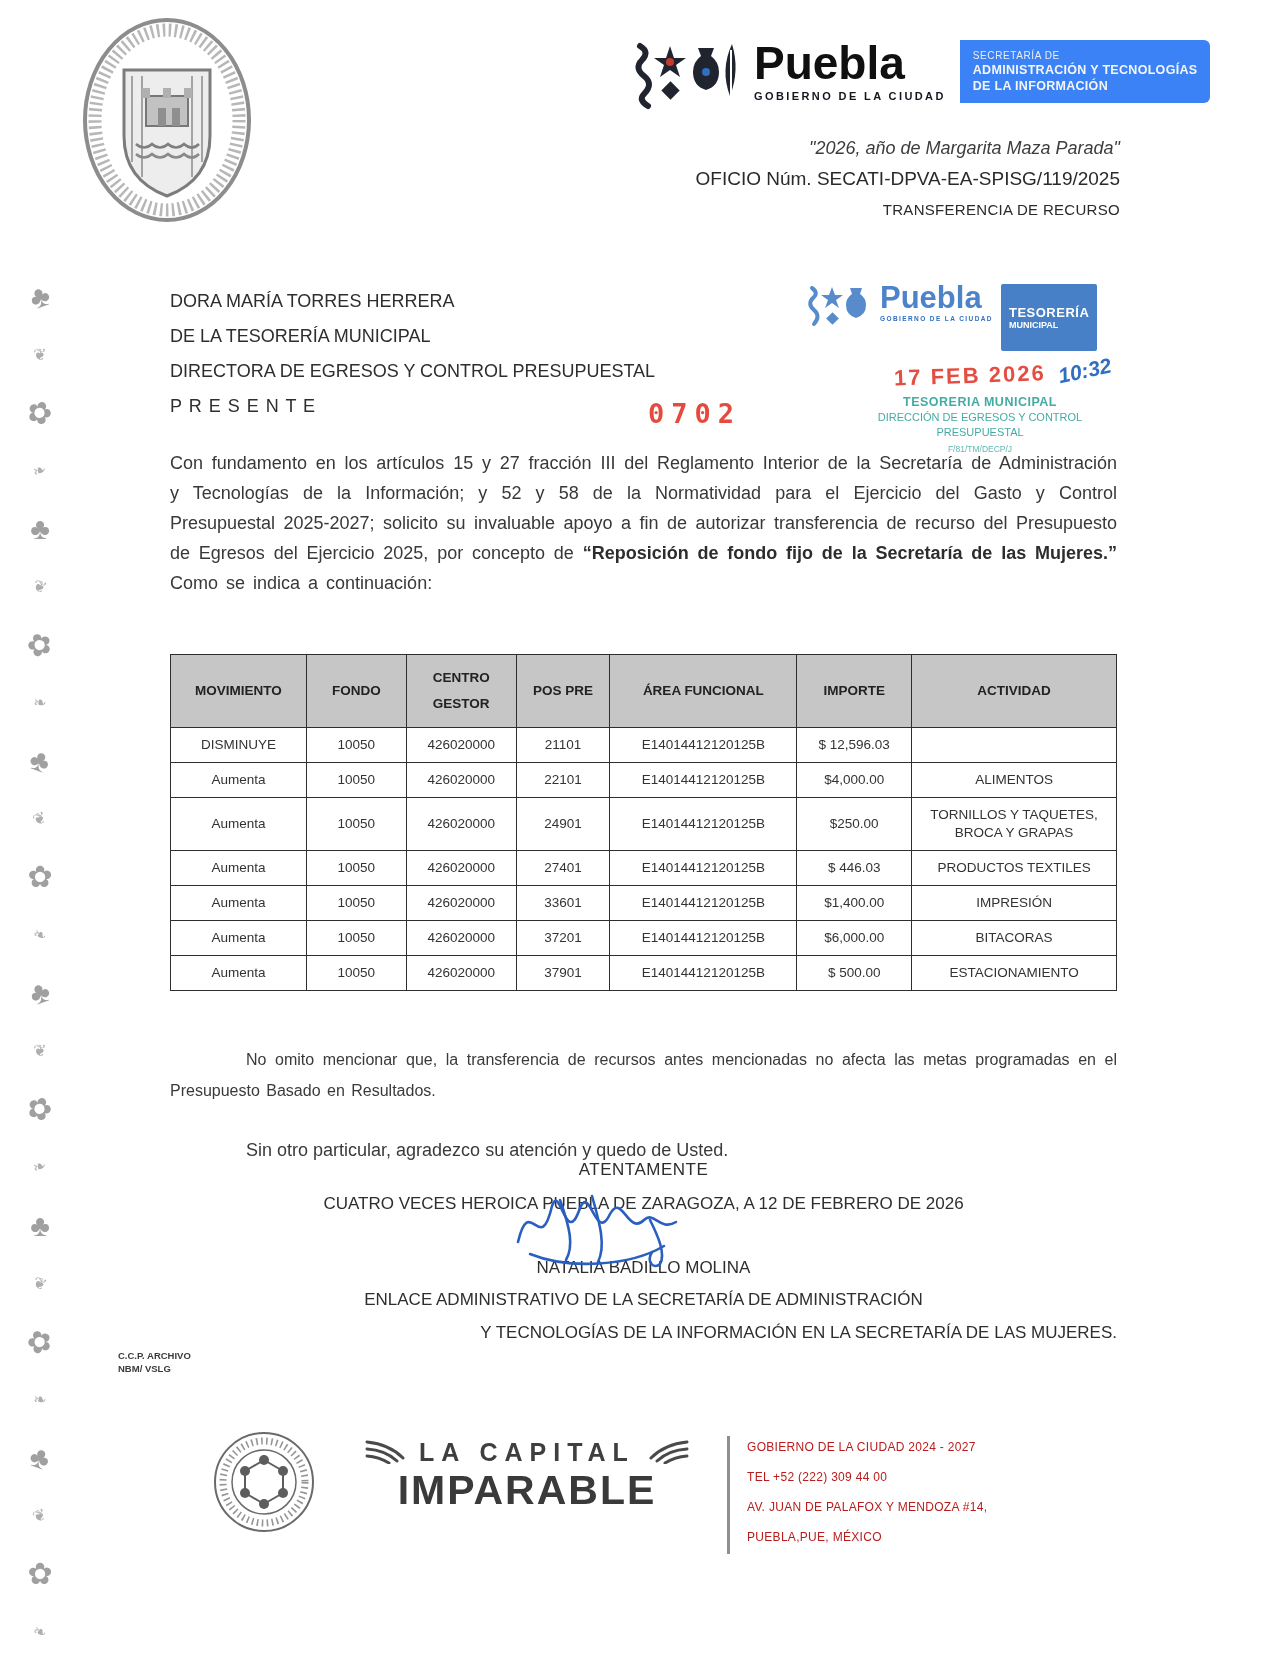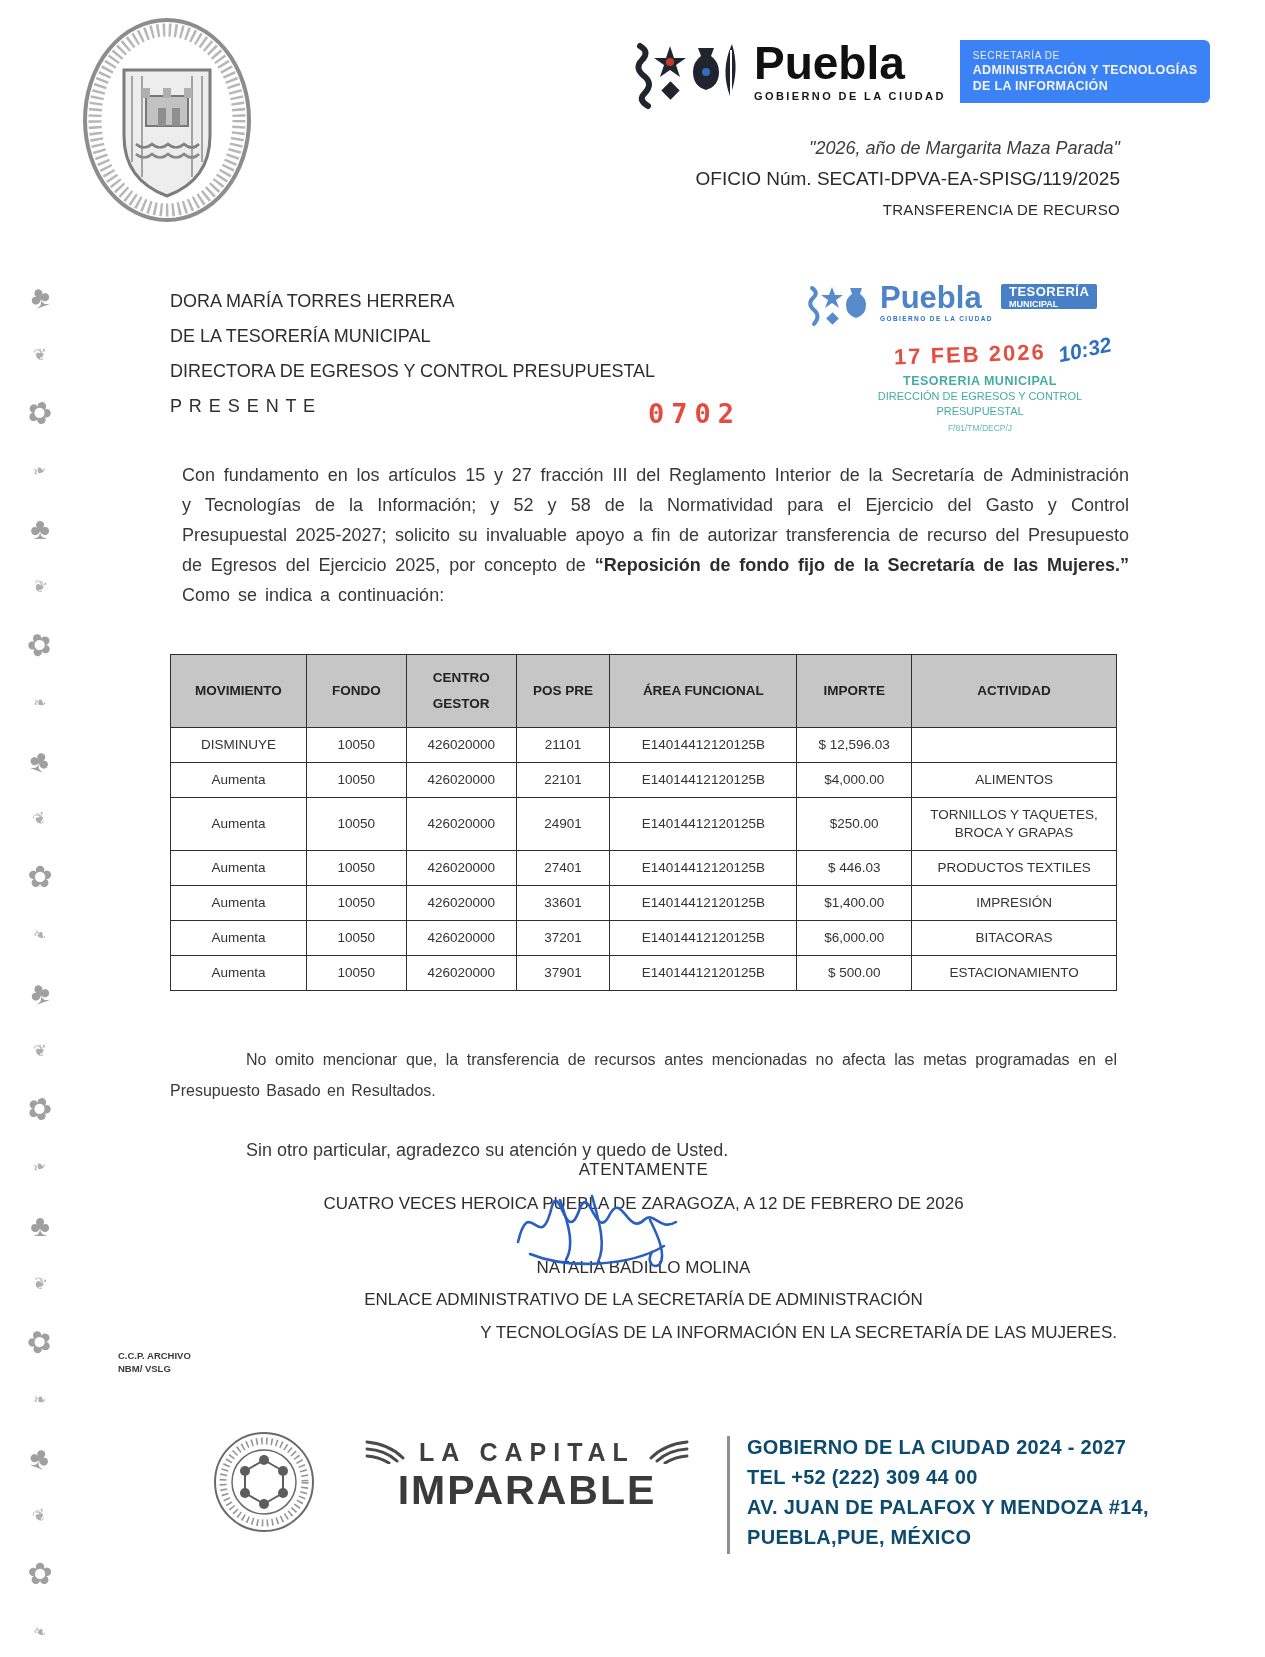--- a/index.html
+++ b/index.html
@@ -33,33 +33,33 @@
   .presente{letter-spacing:1px}
 
   
   .folio{position:absolute;left:648px;top:398px;font-family:"DejaVu Sans Mono",monospace;font-weight:700;
          font-size:27px;letter-spacing:7px;color:#e23b2e;opacity:.92;z-index:2}
   .stamp{position:absolute;left:806px;top:282px;width:348px;z-index:0}
   .stamp-row1{display:flex;align-items:flex-start;gap:8px}
   .stamp-words{display:flex;flex-direction:column}
   .stamp-puebla{font-size:31px;font-weight:800;color:#2e6fc0;opacity:.85;line-height:1}
   .stamp-gob{font-size:6.5px;font-weight:700;letter-spacing:1.4px;color:#2e6fc0;margin-top:2px}
-  .stamp-box{background:#2e6fc0;color:#fff;padding:0 8px;border-radius:2px;opacity:.88;margin-top:2px}
+  .stamp-box{background:#2e6fc0;color:#fff;padding:21px 8px;border-radius:2px;opacity:.88;margin-top:2px}
   .stamp-box-l1{font-size:13px;font-weight:800;letter-spacing:.5px}
   .stamp-box-l2{font-size:9px;font-weight:700}
   .stamp-daterow{margin:10px 0 0 88px;transform:rotate(-2deg);display:flex;align-items:flex-start;gap:12px}
   .stamp-date{color:#e23b2e;font-weight:700;font-size:22px;letter-spacing:2px;opacity:.9}
   .stamp-time{color:#2e6fc0;font-size:21px;font-style:italic;font-weight:600;transform:rotate(-10deg)}
   .stamp-office{margin-top:8px;text-align:center;color:#3aa79f;line-height:15px;opacity:.95}
   .office-l1{font-size:12.5px;font-weight:700;letter-spacing:.5px}
   .office-l2{font-size:11px;font-weight:400}
   .office-ref{font-size:8.5px;margin-top:2px;opacity:.85}
 
   
-  .bodytext{position:absolute;left:170px;top:448px;width:947px;margin:12px;font-size:18px;line-height:30px;
+  .bodytext{position:absolute;left:170px;top:448px;width:947px;margin:0;font-size:18px;line-height:30px;
             text-align:justify;color:#383838;z-index:2;word-spacing:3px}
   .bodytext strong{font-weight:700;color:#2d2d2d}
 
   
   .tbl-title{position:absolute;left:170px;top:661px;font-size:16.5px;color:#2e2e2e;z-index:2}
   .transfer{position:absolute;left:170px;top:654px;width:947px;border-collapse:collapse;font-size:13.5px;
             color:#333;z-index:2;background:#fff}
   .transfer th{background:#c6c6c6;border:1.6px solid #2e2e2e;font-weight:600;font-size:13.5px;
                padding:10px 5px;line-height:26px;color:#222}
   .transfer td{border:1.6px solid #2e2e2e;padding:8px 6px;text-align:center;line-height:18px}
@@ -78,21 +78,21 @@
   .ccp{position:absolute;left:118px;top:1349px;font-size:9.5px;font-weight:700;color:#3b3b3b;line-height:13px;z-index:2}
 
   
   .seal{position:absolute;left:212px;top:1430px}
   .capital{position:absolute;left:362px;top:1438px;width:330px;text-align:center;color:#3f3f3f}
   .capital-row{display:flex;align-items:flex-start;justify-content:center;gap:10px}
   .capital-l1{font-size:25px;font-weight:800;letter-spacing:7px}
   .capital-l2{font-size:41px;font-weight:900;letter-spacing:2px;line-height:1.15;color:#3a3a3a}
   .wing-left{transform:scaleX(-1)}
   .fdivider{position:absolute;left:727px;top:1436px;width:3px;height:118px;background:#8f8f8f}
-  .ftext{position:absolute;left:747px;top:1432px;font-size:20px;font-weight:700;color:#0c4a6e;
+  .ftext{position:absolute;left:747px;top:1432px;font-size:12px;font-weight:400;color:#b91c1c;
          line-height:30px;letter-spacing:.3px}
 </style>
 </head>
 <body>
 
 <div class="page">
 
   <div class="ornament">
       <span class="orn-big" style="transform: rotate(-20deg);">♣</span>
       <span class="orn-small" style="transform: rotate(0deg);">❦</span>

